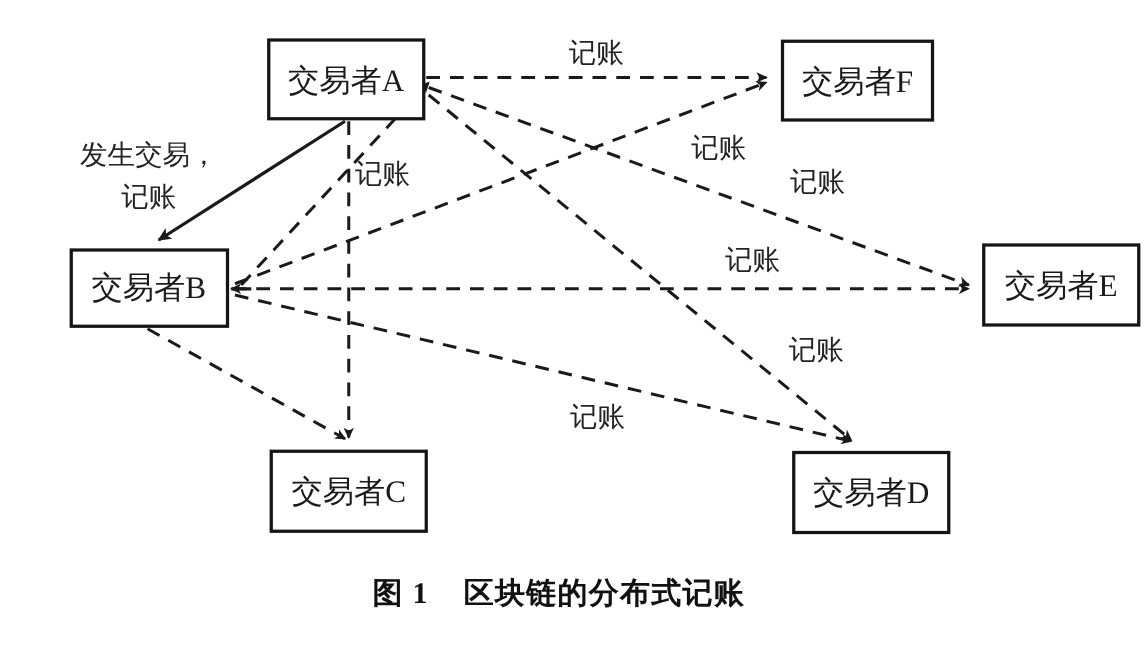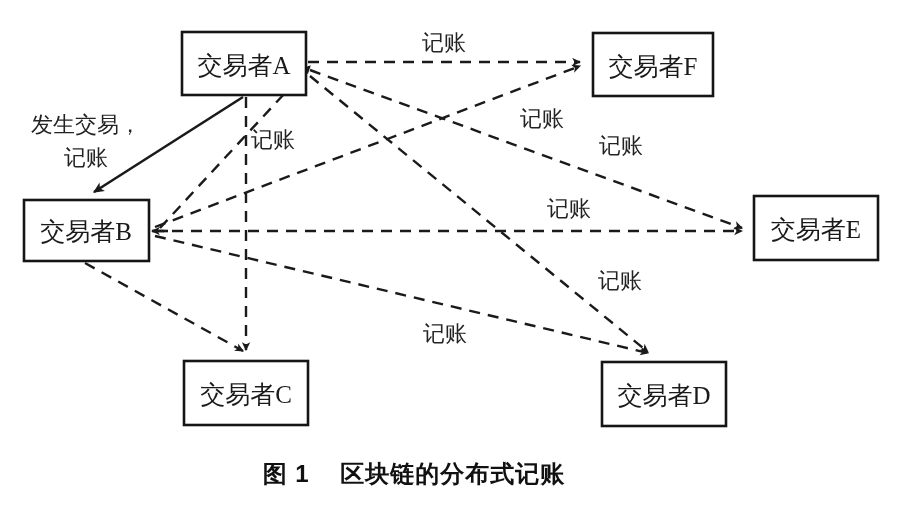--- a/index.html
+++ b/index.html
@@ -11,20 +11,21 @@
     width: 918px;
     height: 529px;
     font-family: "Liberation Serif", "DejaVu Serif", serif;
     color: #1a1a1a;
     overflow: hidden;
   }
   #figure-root {
     position: relative;
     width: 828px;
     height: 529px;
+    margin-left: 33px;
   }
   svg#diagram-canvas {
     position: absolute;
     left: 0;
     top: 0;
     width: 918px;
     height: 529px;
   }
   .node-box {
     fill: #ffffff;
@@ -59,21 +60,21 @@
     dominant-baseline: central;
   }
   .edge-label.mid { text-anchor: middle; }
   .edge-label.start { text-anchor: start; }
   .caption-text {
     position: absolute;
     left: 0;
     right: 0;
     top: 458px;
     text-align: center;
-    font-family: Liberation Sans, sans-serif;
+    font-family: Liberation Serif, serif;
     font-weight: bold;
     font-size: 24px;
     letter-spacing: 1px;
     color: #111111;
     white-space: pre;
   }
 </style>
 </head>
 <body>
 

